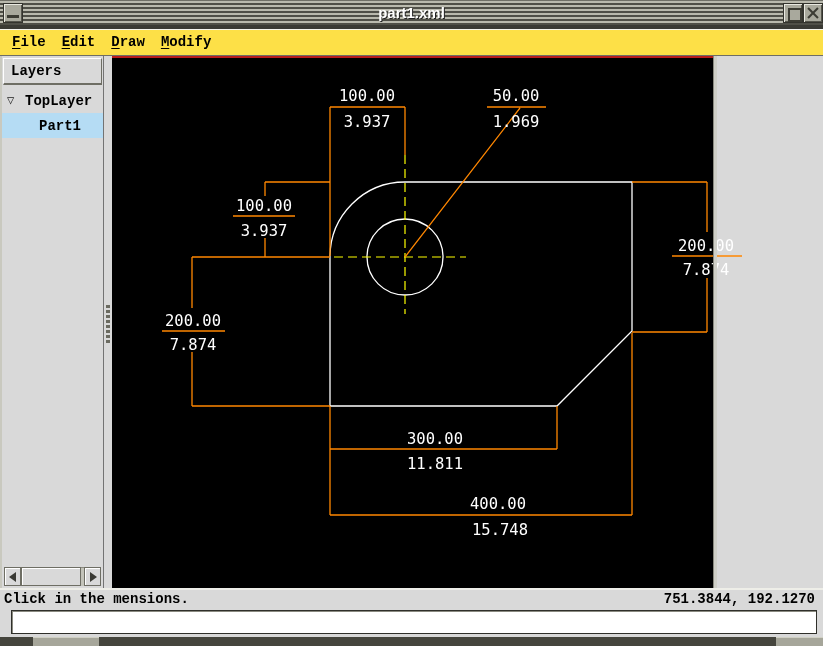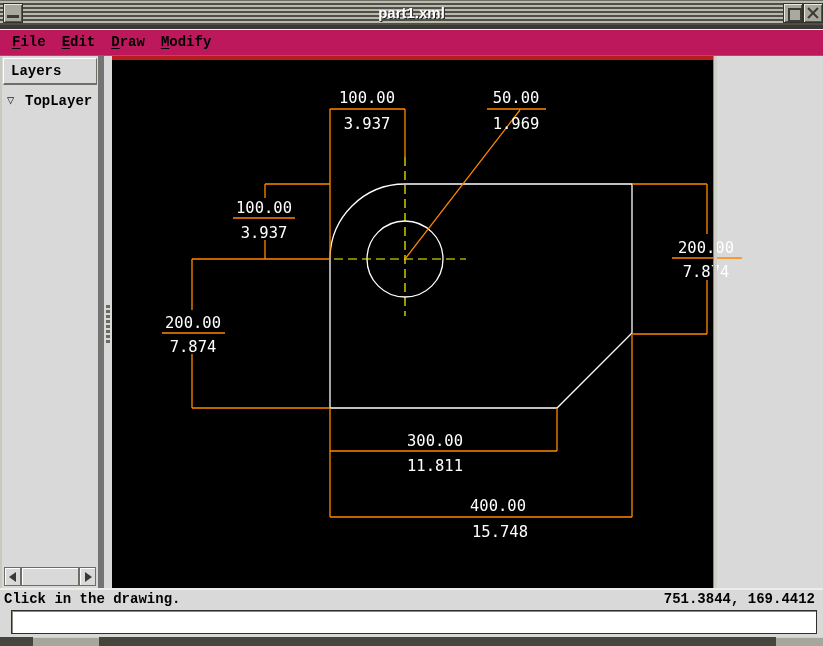--- a/index.html
+++ b/index.html
@@ -28,33 +28,33 @@
   .tb-max{left:783px;}
   .tb-close{left:803px;}
   .ico-min{position:absolute;left:3px;bottom:4px;width:12px;height:3px;background:#3c3c34;}
   .ico-max{position:absolute;left:4px;top:4px;width:10px;height:10px;border:2px solid #3c3c34;}
   .ico-close-a,.ico-close-b{position:absolute;left:2px;top:8px;width:14px;height:2px;background:#3c3c34;}
   .ico-close-a{transform:rotate(45deg);}
   .ico-close-b{transform:rotate(-45deg);}
   .title-gap{height:4px;background:#3a3a34;}
   
   .menubar{
-    height:27px;background:#be185d;border-top:1px solid #f5f5f0;border-bottom:1px solid #6e6e66;
+    height:27px;background:#fde047;border-top:1px solid #f5f5f0;border-bottom:1px solid #6e6e66;
     box-sizing:border-box;display:flex;align-items:center;padding-left:4px;
   }
   .menu-item{
     padding:0 8px;font:bold 14px "Liberation Mono",monospace;color:#000;
     line-height:25px;white-space:pre;cursor:default;
   }
   .menu-item .hotkey{text-decoration:underline;text-underline-offset:2px;}
   
   .main{display:flex;height:532px;}
   .layers-panel{
     width:104px;box-sizing:border-box;background:#d9d9d9;position:relative;
-    border-left:2px solid #c9c9bf;border-right:6px solid #737373;
+    border-left:2px solid #c9c9bf;border-right:1px solid #737373;
     padding-top:2px;
   }
   .layers-header{
     height:27px;margin:0 1px;background:#d9d9d9;box-sizing:border-box;
     border-top:1px solid #ffffff;border-left:1px solid #ffffff;
     border-bottom:2px solid #6e6e64;border-right:1px solid #6e6e64;
     font:bold 14px "Liberation Mono",monospace;line-height:25px;padding-left:7px;
   }
   .tree{margin-top:3px;}
   .tree-row{
@@ -80,21 +80,21 @@
     width:60px;height:19px;background:#d9d9d9;box-sizing:border-box;
     border:1px solid #6e6e64;box-shadow:inset 1px 1px 0 #ffffff;
   }
   .divider{width:8px;background:#d9d9d9;position:relative;}
   .divider-grip{
     position:absolute;top:249px;left:2px;width:4px;height:38px;
     background:repeating-linear-gradient(to bottom,#6a6a60 0 3px,transparent 3px 5px);
   }
   .canvas{
     width:601px;height:532px;box-sizing:border-box;background:#000;
-    border-top:4px solid #b91c1c;
+    border-top:2px solid #b91c1c;
     text-decoration:underline;
   }
   .canvas svg{display:block;}
   .right-edge{width:4px;background:#cfcfc7;border-left:1px solid #8a8a80;box-sizing:border-box;}
   
   .geom{stroke:var(--geom-color,#fff);stroke-width:1.3;fill:none;}
   .dim{stroke:var(--dim-color,#ff8700);stroke-width:1.3;fill:none;}
   .centerline{stroke:var(--center-color,#ffff00);stroke-width:1.2;fill:none;stroke-dasharray:9 5;}
   .dim-text{fill:#ffffff;font-family:"DejaVu Sans Mono",monospace;font-size:15.5px;text-anchor:middle;}
   
@@ -145,20 +145,23 @@
   </div>
 
   <div class="main">
 
     <div class="layers-panel">
       <div class="layers-header">Layers</div>
       <div class="tree">
         <div class="tree-row">
           <span class="expander">▽</span>
           <span>TopLayer</span>
+        </div>
+        <div class="tree-row child selected">
+          <span>Part1</span>
         </div>
       </div>
       <div class="panel-scrollbar">
         <div class="sb-btn">
             <div class="tri-left"></div>
           </div>
         <div class="sb-thumb"></div>
         <div class="sb-btn" style="margin-left:auto;">
             <div class="tri-right"></div>
           </div>
@@ -219,22 +222,22 @@
           <text class="dim-text" x="498" y="509">400.00</text>
           <text class="dim-text" x="500" y="535">15.748</text>
         </g>
       </svg>
     </div>
 
     <div class="right-edge"></div>
   </div>
 
   <div class="statusbar">
-    <span>Click in the drawing.</span>
-    <span>751.3844, 169.4412</span>
+    <span>Click in the mensions.</span>
+    <span>751.3844, 192.1270</span>
   </div>
 
   <div class="entry-area">
     <input type="text" value="" style="">
   </div>
 
   <div class="bottom-frame">
     <div class="bf-light bf-left"></div>
     <div class="bf-light bf-right"></div>
   </div>

